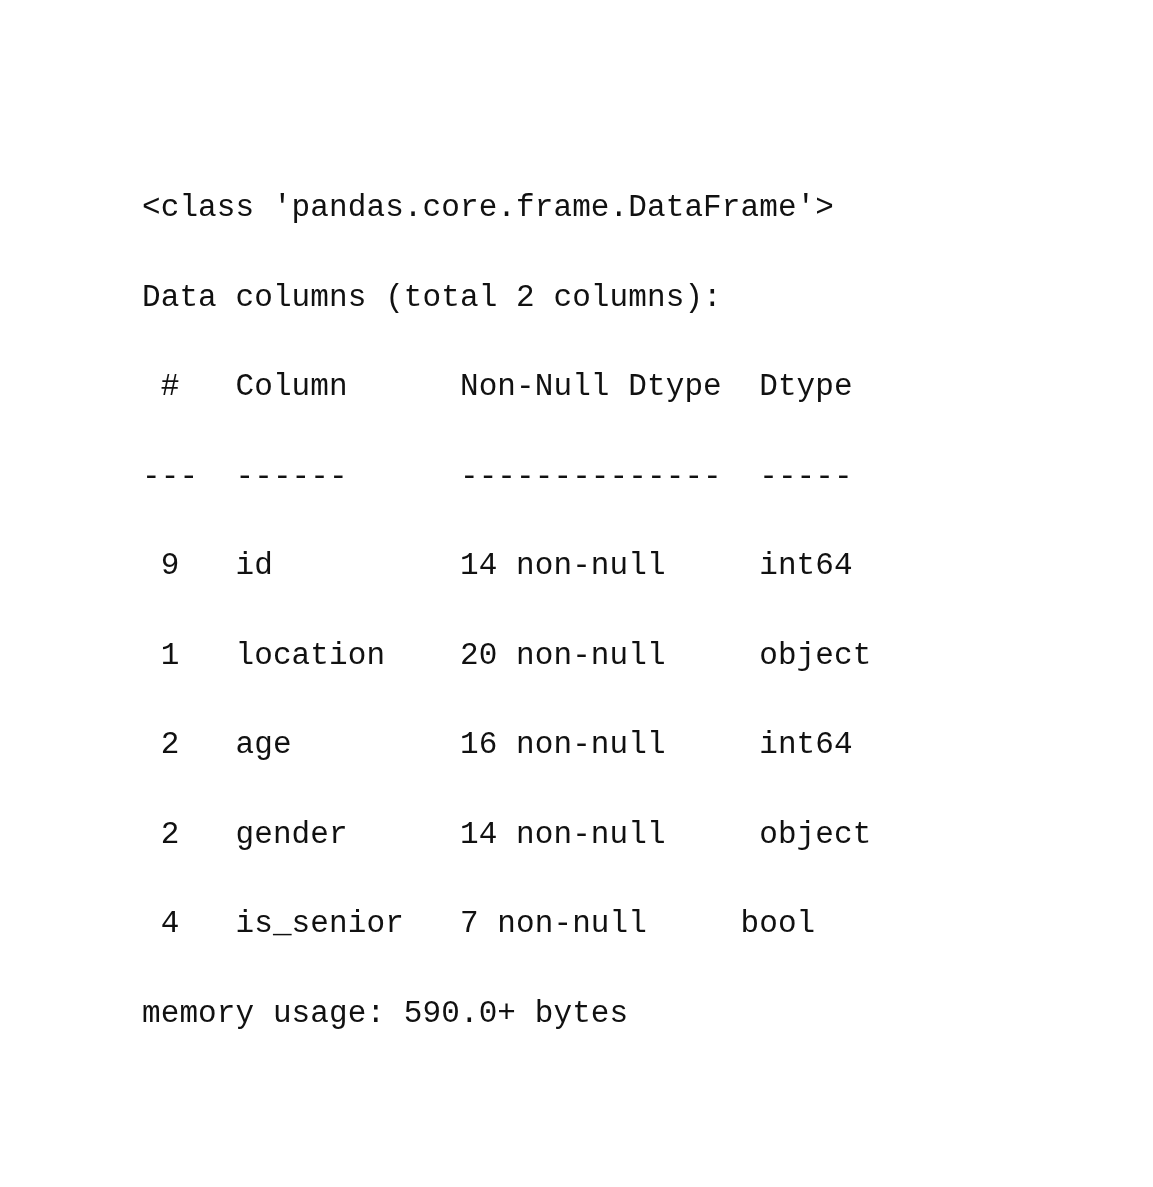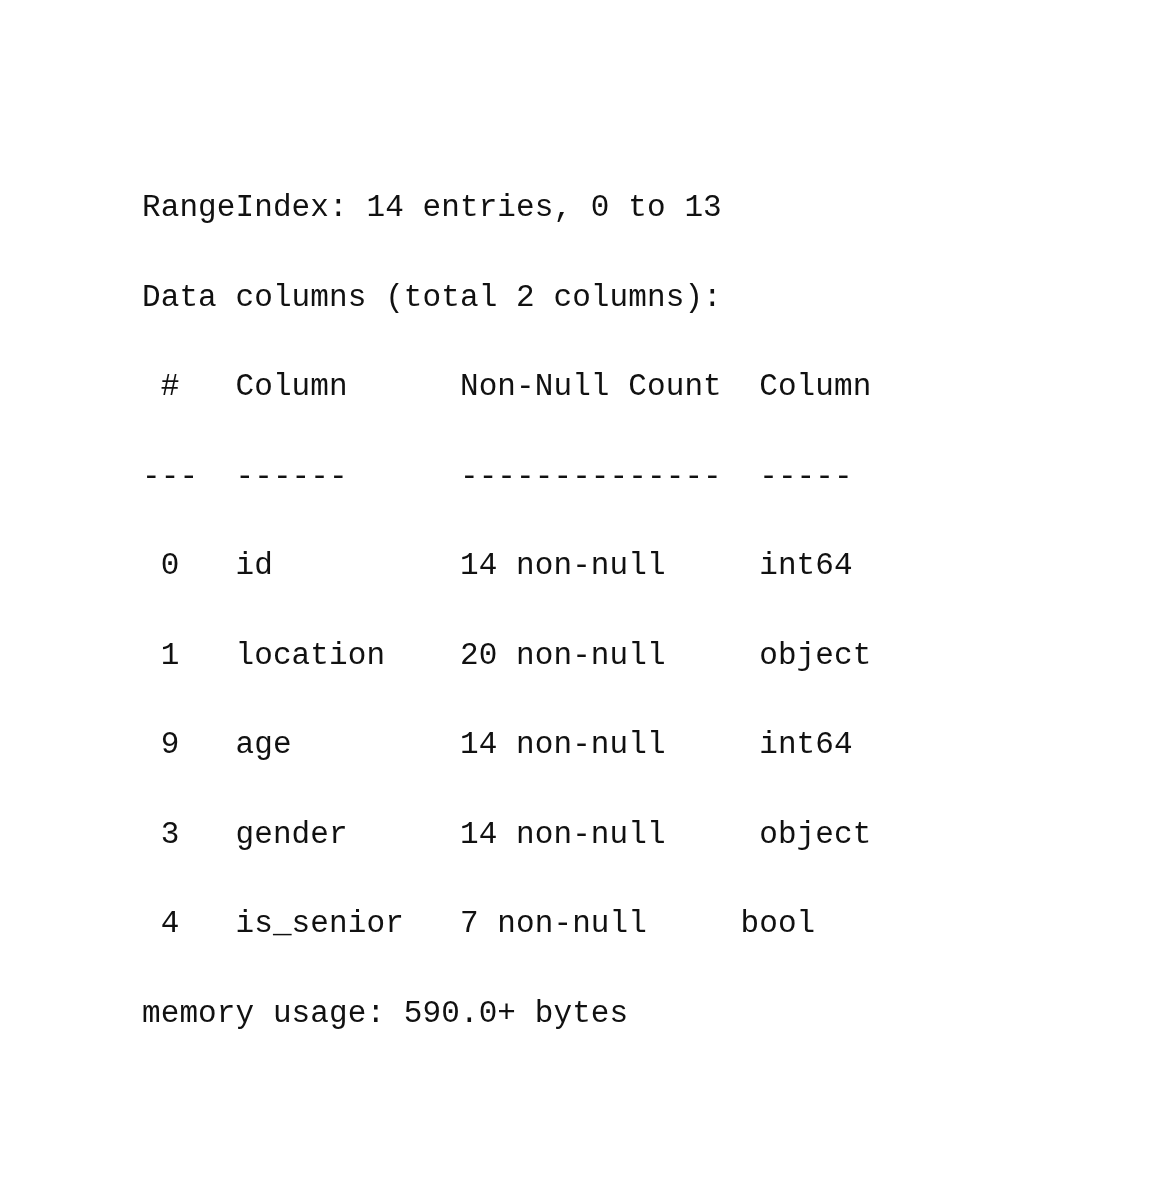--- a/index.html
+++ b/index.html
@@ -30,28 +30,28 @@
     }
     .block { display: block; }
   </style>
 </head>
 <body>
 
 <div class="output">
 
   
   <div class="block">
-    <span class="line">RangeIndex: 14 entries, 0 to 13</span>
+    <span class="line">&lt;class 'pandas.core.frame.DataFrame'&gt;</span>
     <span class="line">Data columns (total 2 columns):</span>
-    <span class="line"> #   Column      Non-Null Count  Column </span>
+    <span class="line"> #   Column      Non-Null Dtype  Dtype </span>
     <span class="line">---  ------      --------------  ----- </span>
-    <span class="line"> 0   id          14 non-null     int64 </span>
+    <span class="line"> 9   id          14 non-null     int64 </span>
     <span class="line"> 1   location    20 non-null     object</span>
-    <span class="line"> 9   age         14 non-null     int64 </span>
-    <span class="line"> 3   gender      14 non-null     object</span>
+    <span class="line"> 2   age         16 non-null     int64 </span>
+    <span class="line"> 2   gender      14 non-null     object</span>
     <span class="line"> 4   is_senior   7 non-null     bool  </span>
     <span class="line">memory usage: 590.0+ bytes</span>
   </div>
 
   
   
 
   
   
 

